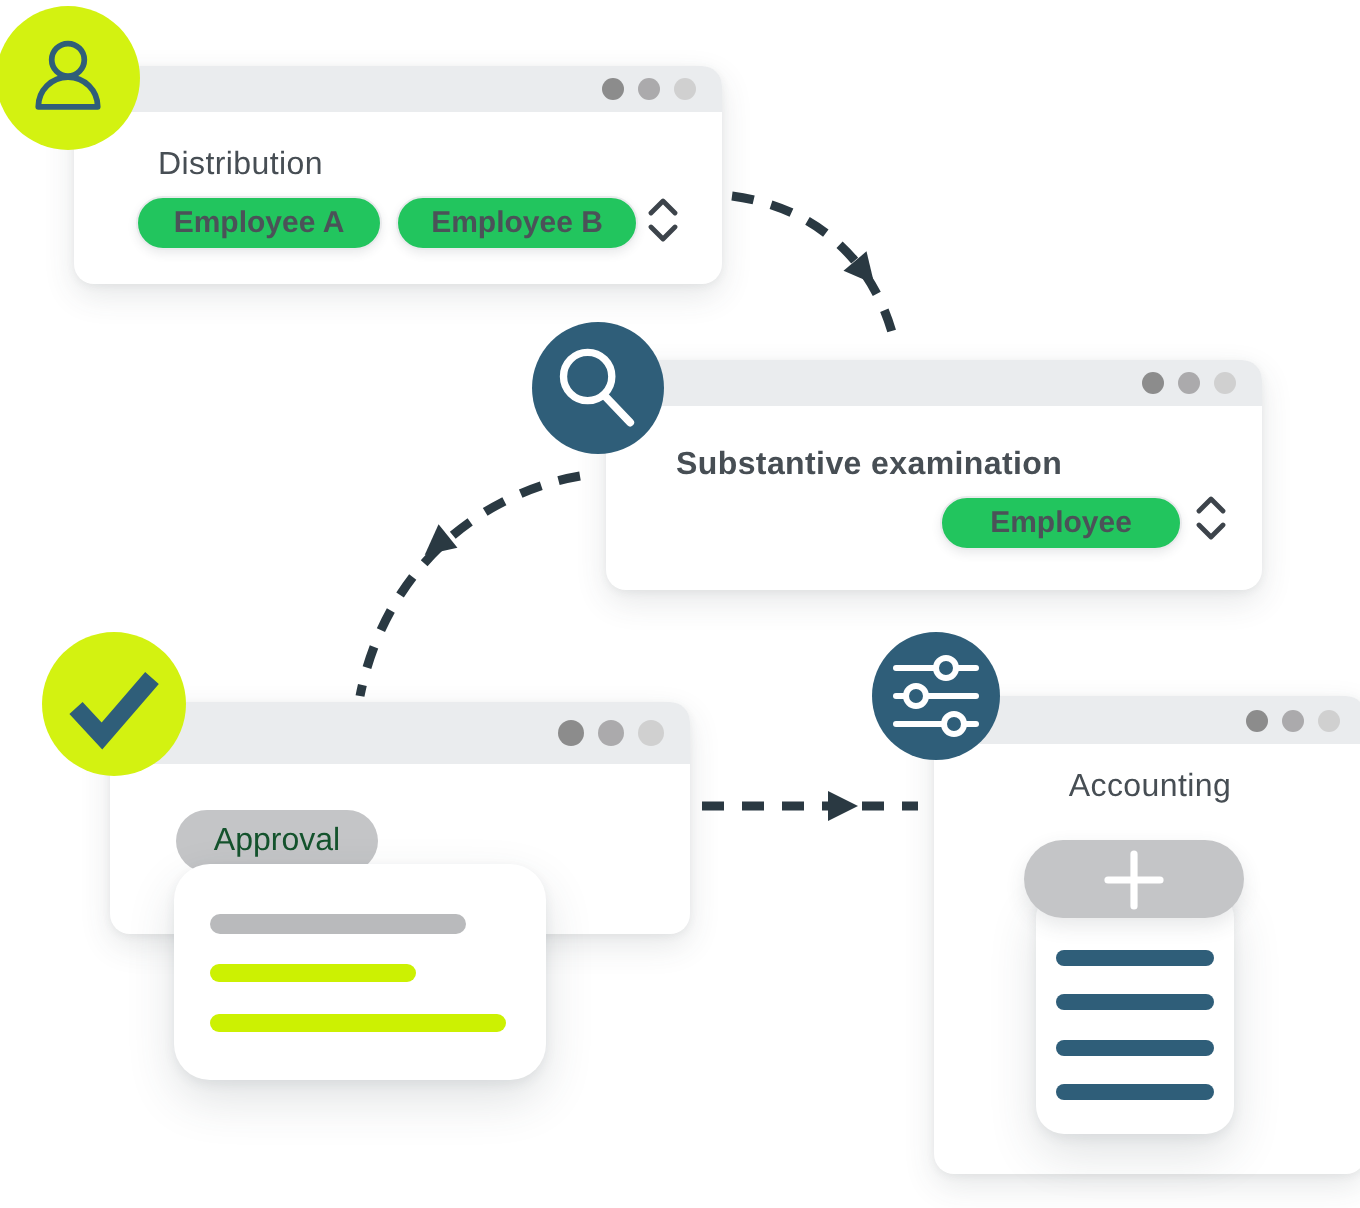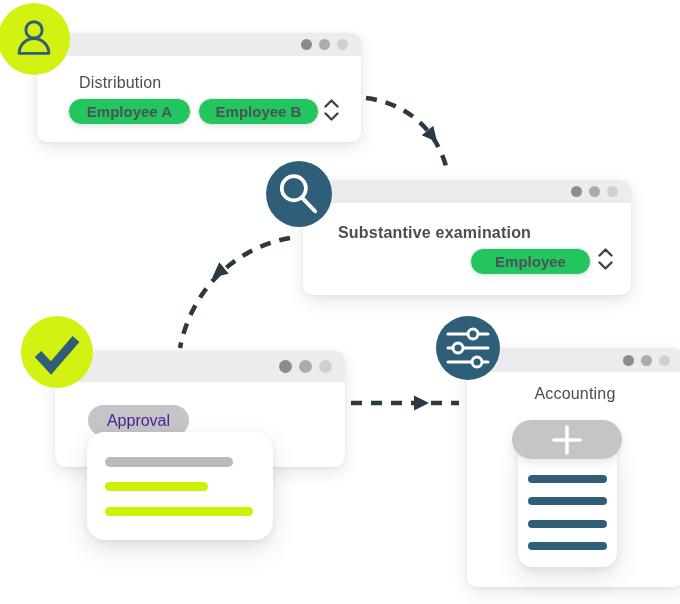--- a/index.html
+++ b/index.html
@@ -40,21 +40,21 @@
   .w2 .win-title{left:35px;top:44px;font-weight:bold;}
   
   .w3{left:55px;top:351px;width:290px;height:116px;}
   .w3 .titlebar{height:31px;}
   
   .w4{left:467px;top:348px;width:216px;height:239px;}
   .w4 .titlebar{height:24px;}
   .w4 .win-title{left:0;right:0;top:37px;text-align:center;}
 
   .chip{position:absolute;left:33px;top:54px;width:101px;height:31px;border:none;border-radius:16px;
-    background:var(--gray-pill);color:#4c1d95;font-family:inherit;font-size:16px;
+    background:var(--gray-pill);color:#14532d;font-family:inherit;font-size:16px;
     display:flex;align-items:center;justify-content:center;cursor:pointer;z-index:3;}
 
   .subcard{position:absolute;background:#fff;border-radius:18px;
     box-shadow:0 10px 24px rgba(55,65,75,.15), 0 2px 6px rgba(55,65,75,.08);}
   .subcard-approval{left:87px;top:432px;width:186px;height:108px;z-index:4;}
   .skel{position:absolute;left:18px;border-radius:5px;}
   .skel.gray{top:25px;width:128px;height:10px;background:var(--gray-bar);}
   .skel.lime1{top:50px;width:103px;height:9px;background:var(--lime-bar);}
   .skel.lime2{top:75px;width:148px;height:9px;background:var(--lime-bar);}
 

